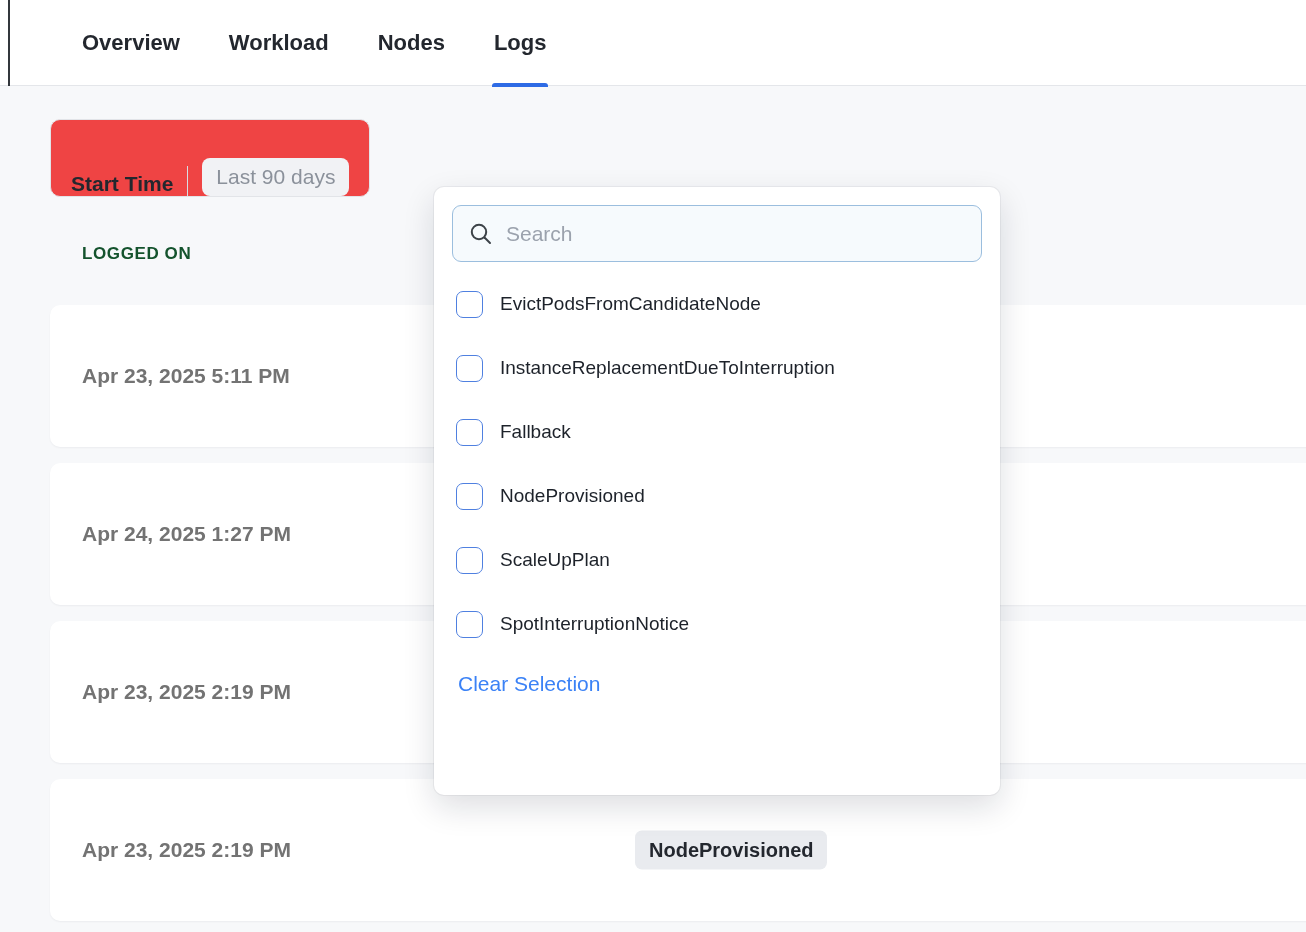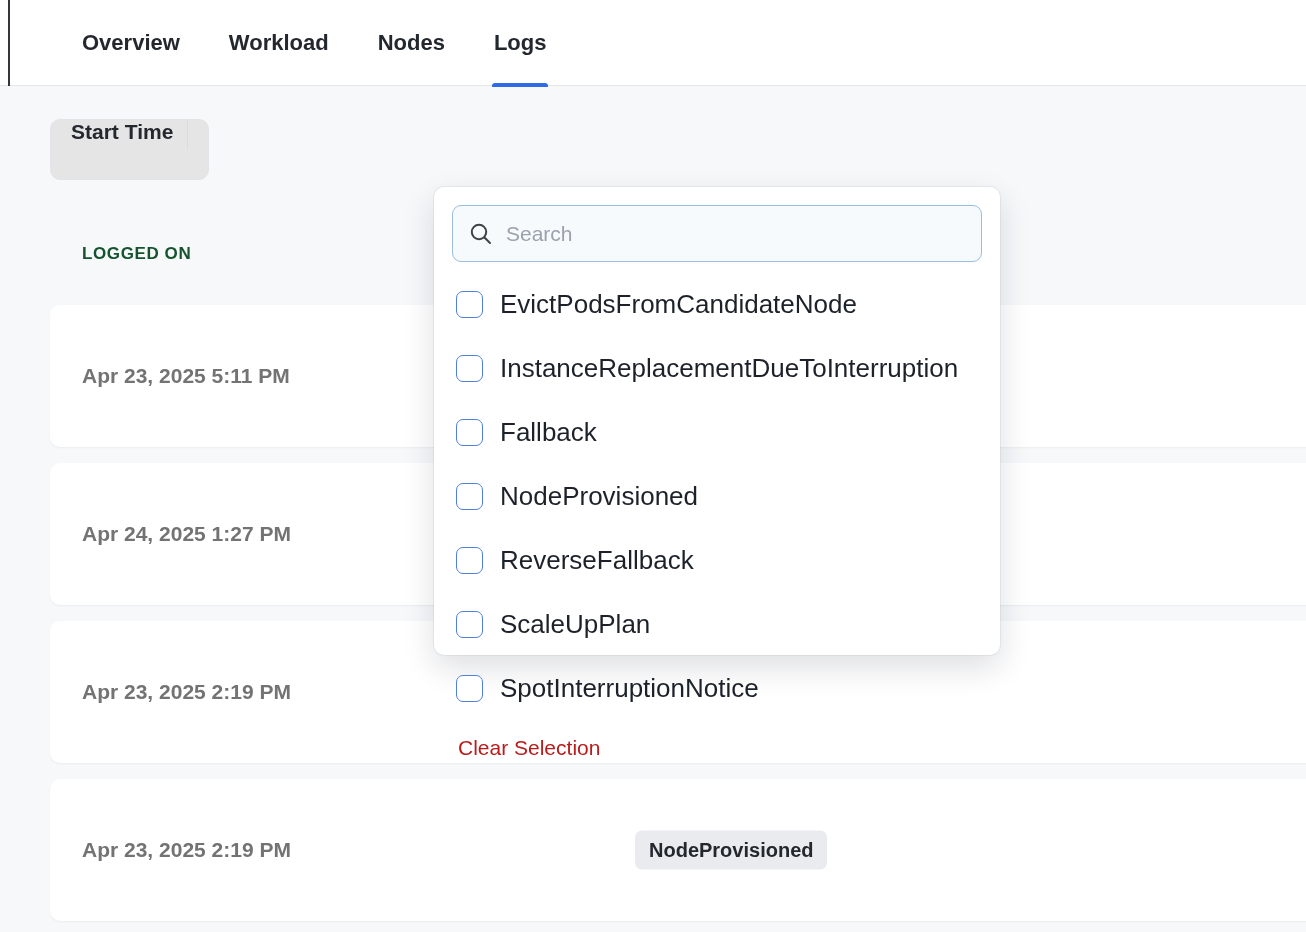--- a/index.html
+++ b/index.html
@@ -27,36 +27,36 @@
     white-space:nowrap;
   }
   .tab.active::after {
     content:""; position:absolute; left:-2px; right:-2px; bottom:-1px; height:4px;
     background:#2e6be5; border-radius:3px 3px 0 0;
   }
 
   
   .filters { position:absolute; top:119px; left:50px; display:flex; gap:22px; z-index:2; }
   .filter-btn {
-    background:#e5e5e5; border:1px solid #e2e4e8; border-radius:10px;
-    height:61px; display:flex; align-items:flex-start; padding:0 20px; cursor:pointer;
+    background:#ef4444; border:1px solid #e2e4e8; border-radius:10px;
+    height:78px; display:flex; align-items:flex-end; padding:0 20px; cursor:pointer;
   }
   .start-time-btn { gap:14px; }
   .start-time-label { font-size:21px; font-weight:700; color:#23272e; }
   .filter-sep { width:1px; height:30px; background:#d9dce1; }
   .start-time-value {
     background:#f1f2f5; border-radius:8px; padding:7px 14px;
     font-size:21px; color:#8b919b;
   }
   .event-type-btn { gap:13px; }
   .event-type-label { font-size:21px; font-weight:600; color:#23272e; }
 
   
   .dropdown {
-    position:absolute; left:434px; top:187px; width:566px; height:468px;
+    position:absolute; left:434px; top:187px; width:566px; height:608px;
     background:#ffffff; border-radius:10px;
     box-shadow:0 12px 32px rgba(16,24,40,.14), 0 0 0 1px rgba(16,24,40,.05);
     padding:18px 18px 0 18px; z-index:10;
   }
   .search-box {
     display:flex; align-items:center; gap:12px; height:57px;
     border:1.5px solid #9bbede; background:#f6fafd; border-radius:9px;
     padding:0 15px; margin-bottom:10px;
   }
   .search-box input {
@@ -64,22 +64,22 @@
     font-family:"Liberation Sans", sans-serif; font-size:21px; color:#23272e;
   }
   .search-box input::placeholder { color:#9ba2ad; }
   .option {
     display:flex; align-items:center; gap:17px; height:64px; padding:0 4px; cursor:pointer;
   }
   .checkbox {
     width:27px; height:27px; flex:none;
     border:1.5px solid #4f80e0; border-radius:7px; background:#ffffff;
   }
-  .option-label { font-size:26px; color:#1d222a; }
-  .clear-selection { font-size:21px; color:#b91c1c; padding:16px 6px 0 6px; cursor:pointer; display:inline-block; }
+  .option-label { font-size:19px; color:#1d222a; }
+  .clear-selection { font-size:21px; color:#3b82f6; padding:16px 6px 0 6px; cursor:pointer; display:inline-block; }
 
   
   .table-header-row { position:absolute; top:244px; left:82px; z-index:1; }
   .col-header { font-size:17px; font-weight:700; letter-spacing:.6px; color:#14532d; }
   .rows { position:absolute; top:305px; left:50px; right:-14px; z-index:1; }
   .log-row {
     position:relative; height:142px; background:#ffffff; border-radius:10px;
     margin-bottom:16px; box-shadow:0 1px 2px rgba(16,24,40,.05);
   }
   .row-date {
@@ -101,20 +101,21 @@
   <div class="tab">Overview</div>
   <div class="tab">Workload</div>
   <div class="tab">Nodes</div>
   <div class="tab active">Logs</div>
 </div>
 
 <div class="filters">
   <div class="filter-btn start-time-btn">
     <span class="start-time-label">Start Time</span>
     <span class="filter-sep"></span>
+    <span class="start-time-value">Last 90 days</span>
   </div>
 </div>
 
 <div class="dropdown">
   <div class="search-box">
     <span>
       <svg width="26" height="26" viewBox="0 0 26 26" fill="none">
         <circle cx="11" cy="11" r="7.2" stroke="#3c4248" stroke-width="2"></circle>
         <path d="M16.5 16.5 L22 22" stroke="#3c4248" stroke-width="2" stroke-linecap="round"></path>
       </svg>
@@ -130,24 +131,20 @@
     <span class="checkbox"></span>
     <span class="option-label">InstanceReplacementDueToInterruption</span>
   </div>
   <div class="option">
     <span class="checkbox"></span>
     <span class="option-label">Fallback</span>
   </div>
   <div class="option">
     <span class="checkbox"></span>
     <span class="option-label">NodeProvisioned</span>
-  </div>
-  <div class="option">
-    <span class="checkbox"></span>
-    <span class="option-label">ReverseFallback</span>
   </div>
   <div class="option">
     <span class="checkbox"></span>
     <span class="option-label">ScaleUpPlan</span>
   </div>
   <div class="option">
     <span class="checkbox"></span>
     <span class="option-label">SpotInterruptionNotice</span>
   </div>
 

